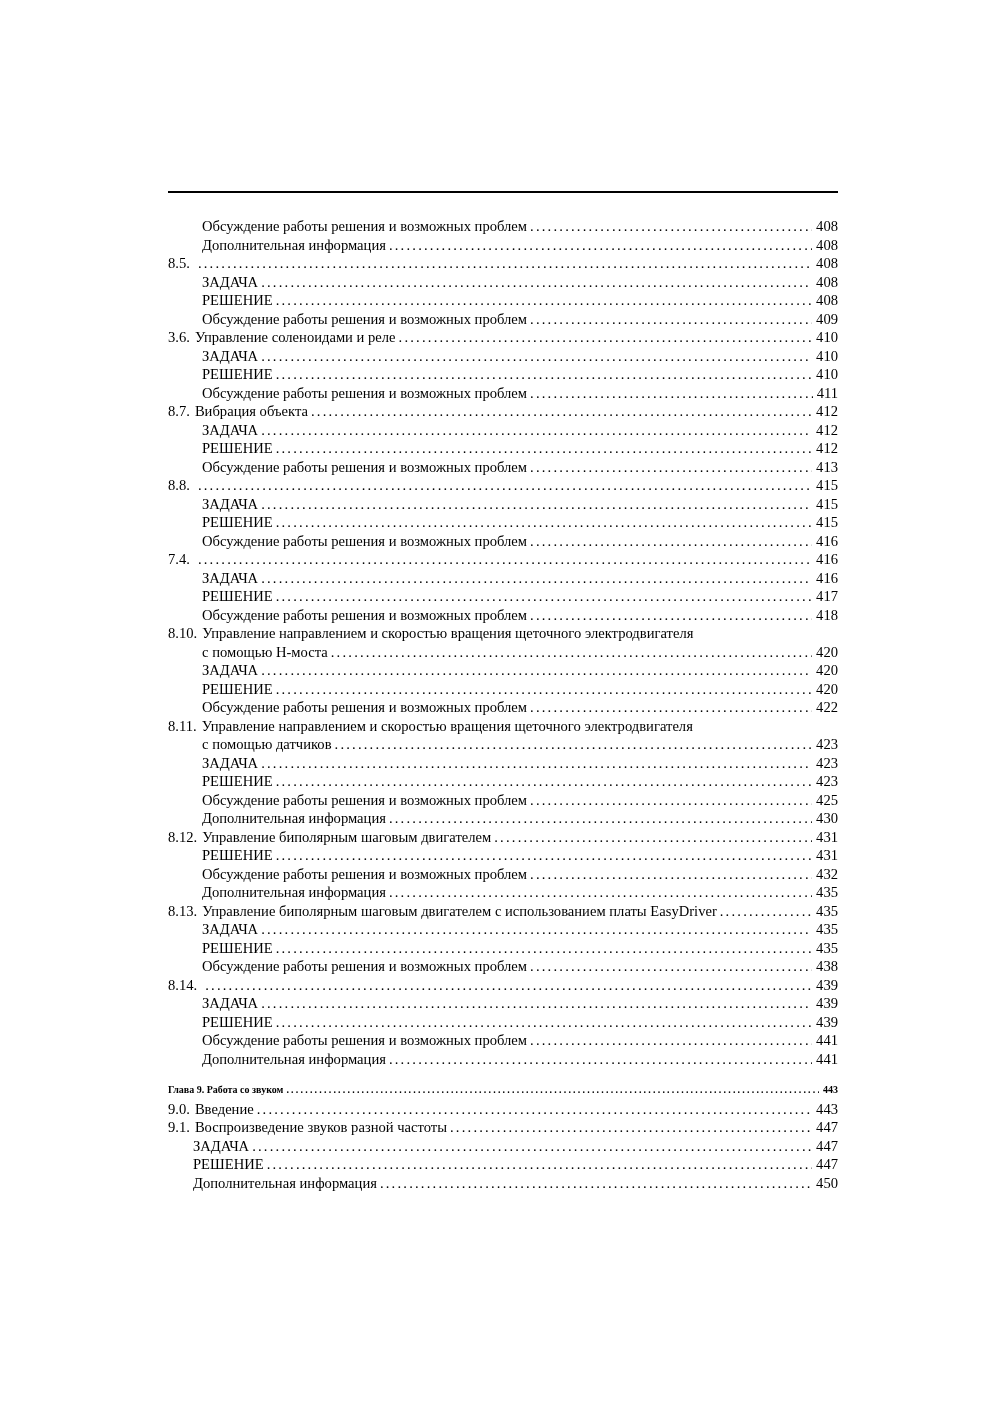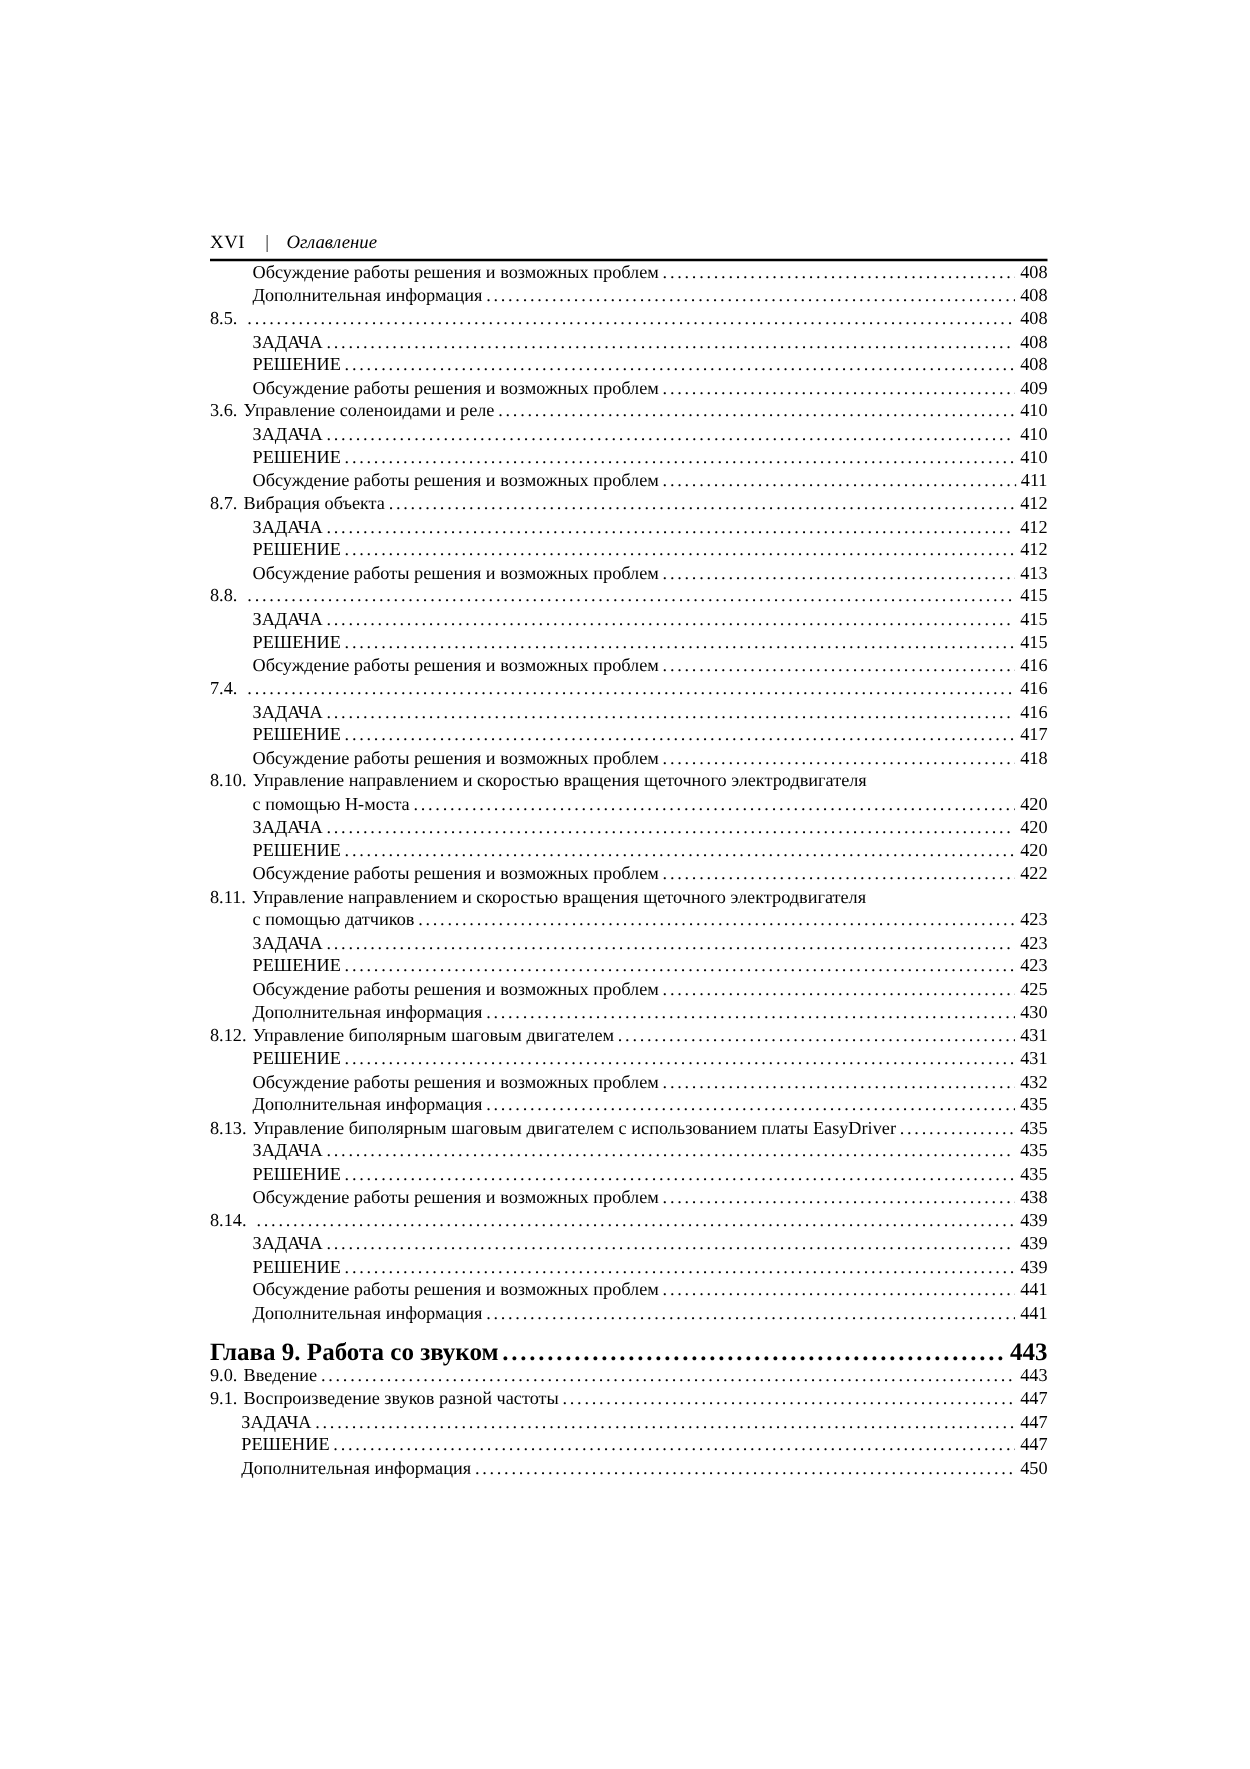--- a/index.html
+++ b/index.html
@@ -24,32 +24,33 @@
     line-height:16px;
   }
   .folio{letter-spacing:.5px;}
   .hbar{margin:0 14px 0 16px;font-weight:400;color:#222;}
   .running-title{font-style:italic;}
   .rule{
     border:0;border-top:2.5px solid #000;
     margin:5px 0 0 0;
   }
   .toc{
+    margin-top:24px;
     font-size:14.6px;
     line-height:18.5px;
   }
   .row{
     display:flex;
     align-items:baseline;
   }
   .row.sub,.row.cont{padding-left:34px;}
   .row.sub9{padding-left:25px;}
   .row.ch{
     font-weight:bold;
-    font-size:20px;
+    font-size:10px;
     margin-top:13px;
   }
   .num{margin-right:5px;white-space:pre;}
   .label{white-space:nowrap;}
   .leader{
     flex:1;
     overflow:hidden;
     margin:0 2px 0 3px;
     min-width:8px;
     height:18.5px;
@@ -59,25 +60,20 @@
     letter-spacing:2.2px;
     white-space:nowrap;
   }
   .page-num{white-space:nowrap;margin-left:2px;text-align:right;}
 </style>
 </head>
 <body>
 
 <div class="page">
   <div class="content">
-    <header class="page-header">
-      <span class="folio">XVI</span>
-      <span class="hbar">|</span>
-      <span class="running-title">Оглавление</span>
-    </header>
     <hr class="rule">
     <main class="toc" id="toc">
         <div class="row sub">
           <span class="label">Обсуждение работы решения и возможных проблем</span>
           <span class="leader"></span>
           <span class="page-num">408</span>
         </div>
         <div class="row sub">
           <span class="label">Дополнительная информация</span>
           <span class="leader"></span>

